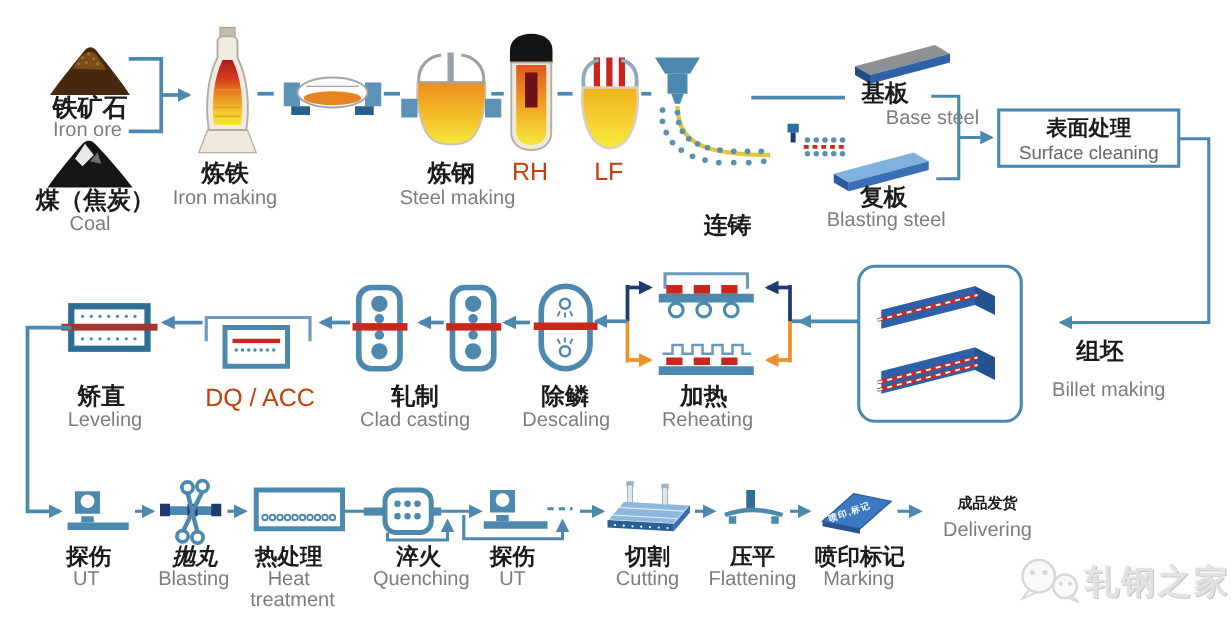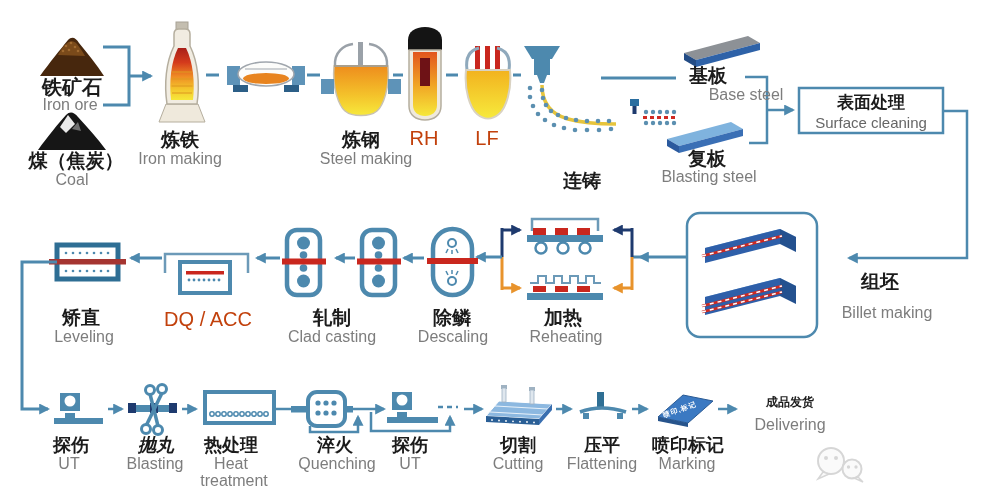--- a/index.html
+++ b/index.html
@@ -497,14 +497,15 @@
 <div class="lbl zh sm" style="left:602px;top:436px;">压平</div>
 <div class="lbl en" style="left:602px;top:456px;">Flattening</div>
 
 <div class="lbl zh sm" style="left:688px;top:436px;">喷印标记</div>
 <div class="lbl en" style="left:687px;top:456px;">Marking</div>
 <div class="plate-text">喷印,标记</div>
 
 <div class="lbl zh" style="left:790px;top:396px;font-size:12px;">成品发货</div>
 <div class="lbl en" style="left:790px;top:417px;">Delivering</div>
 
+<div class="wm-text">轧钢之家</div>
 
 </div>
 
 </body></html>

